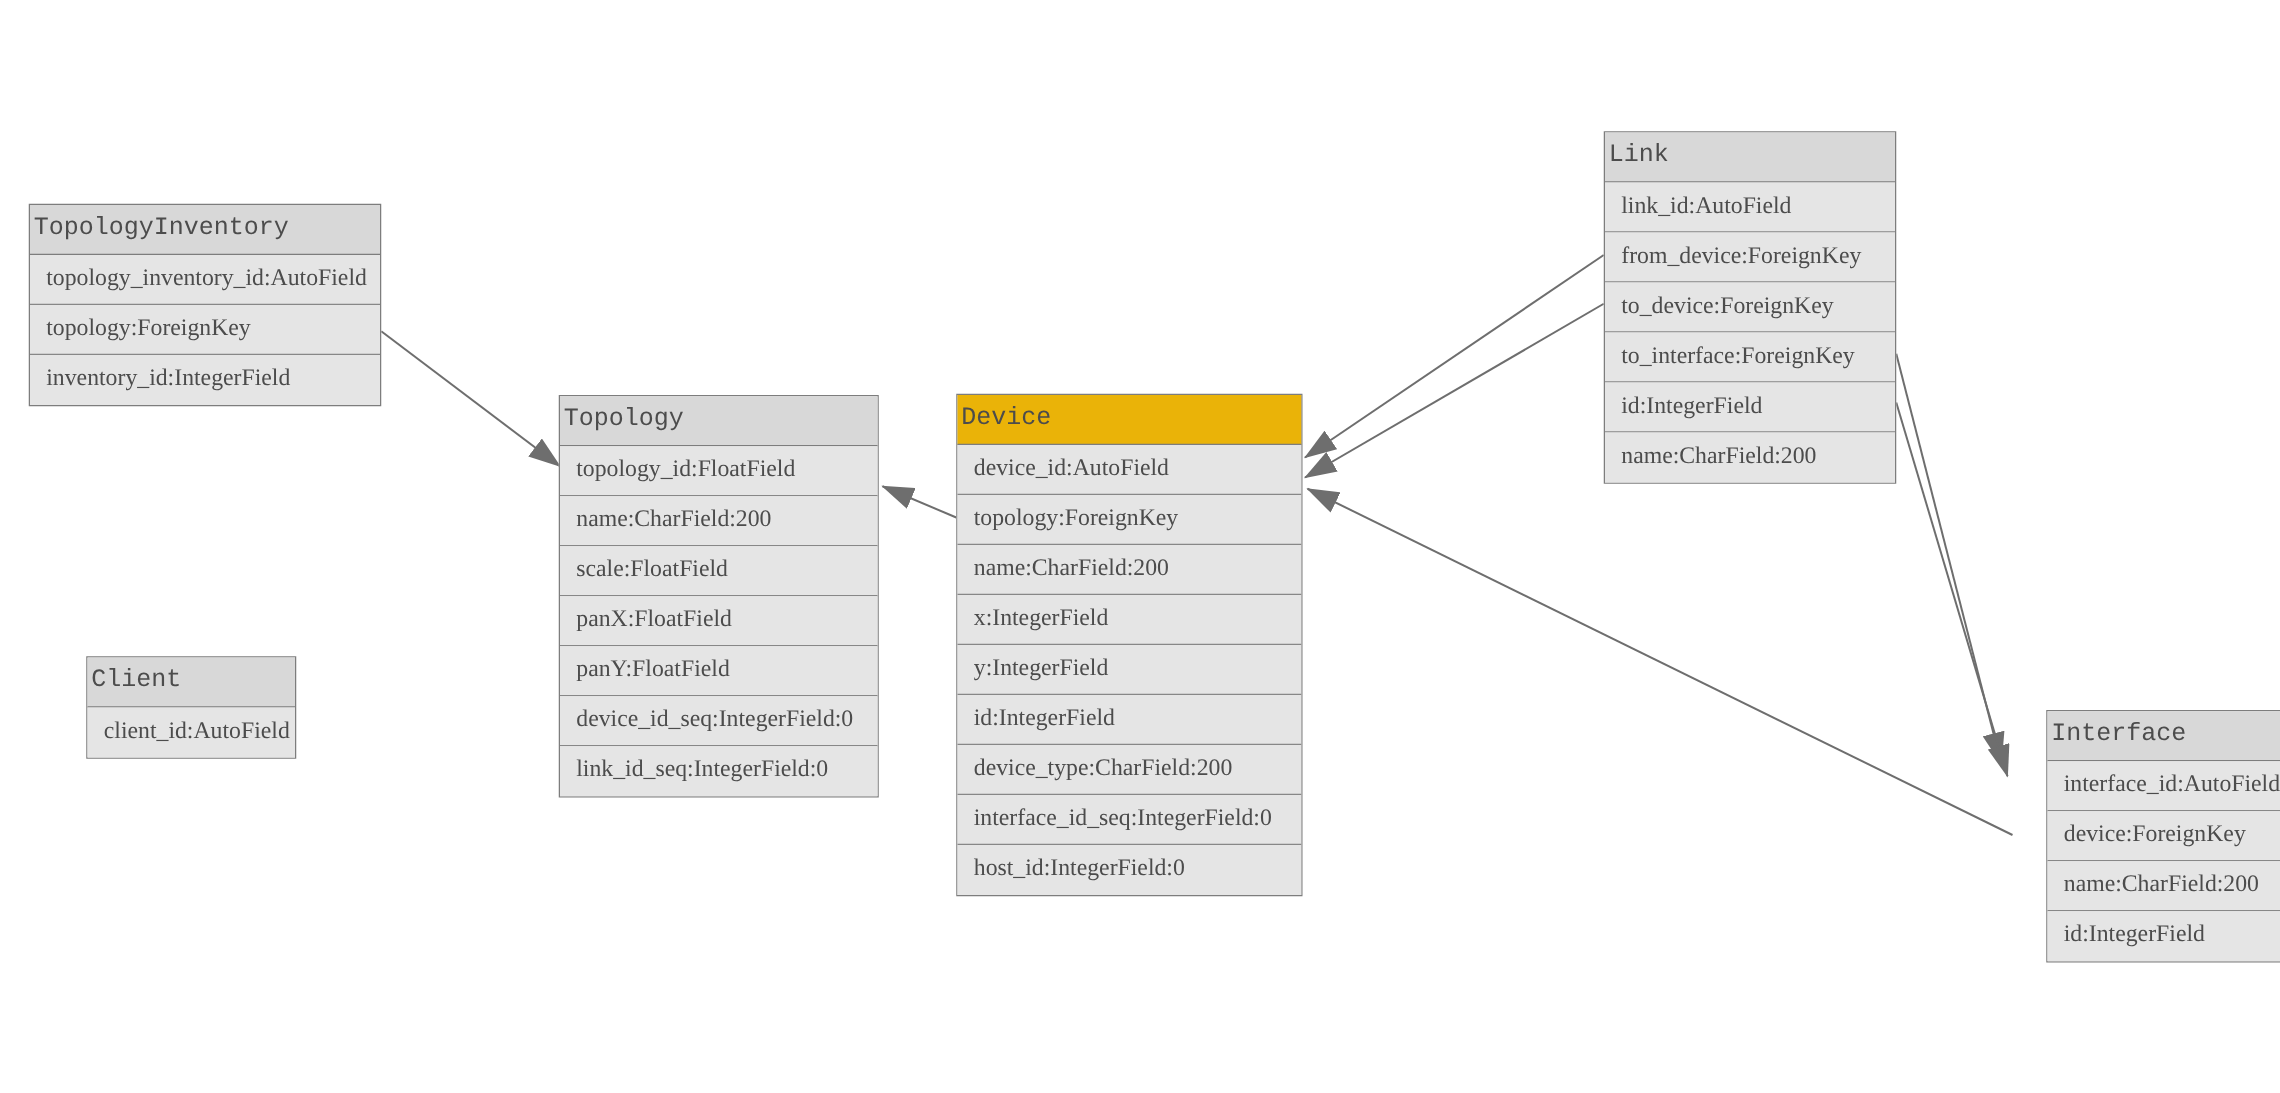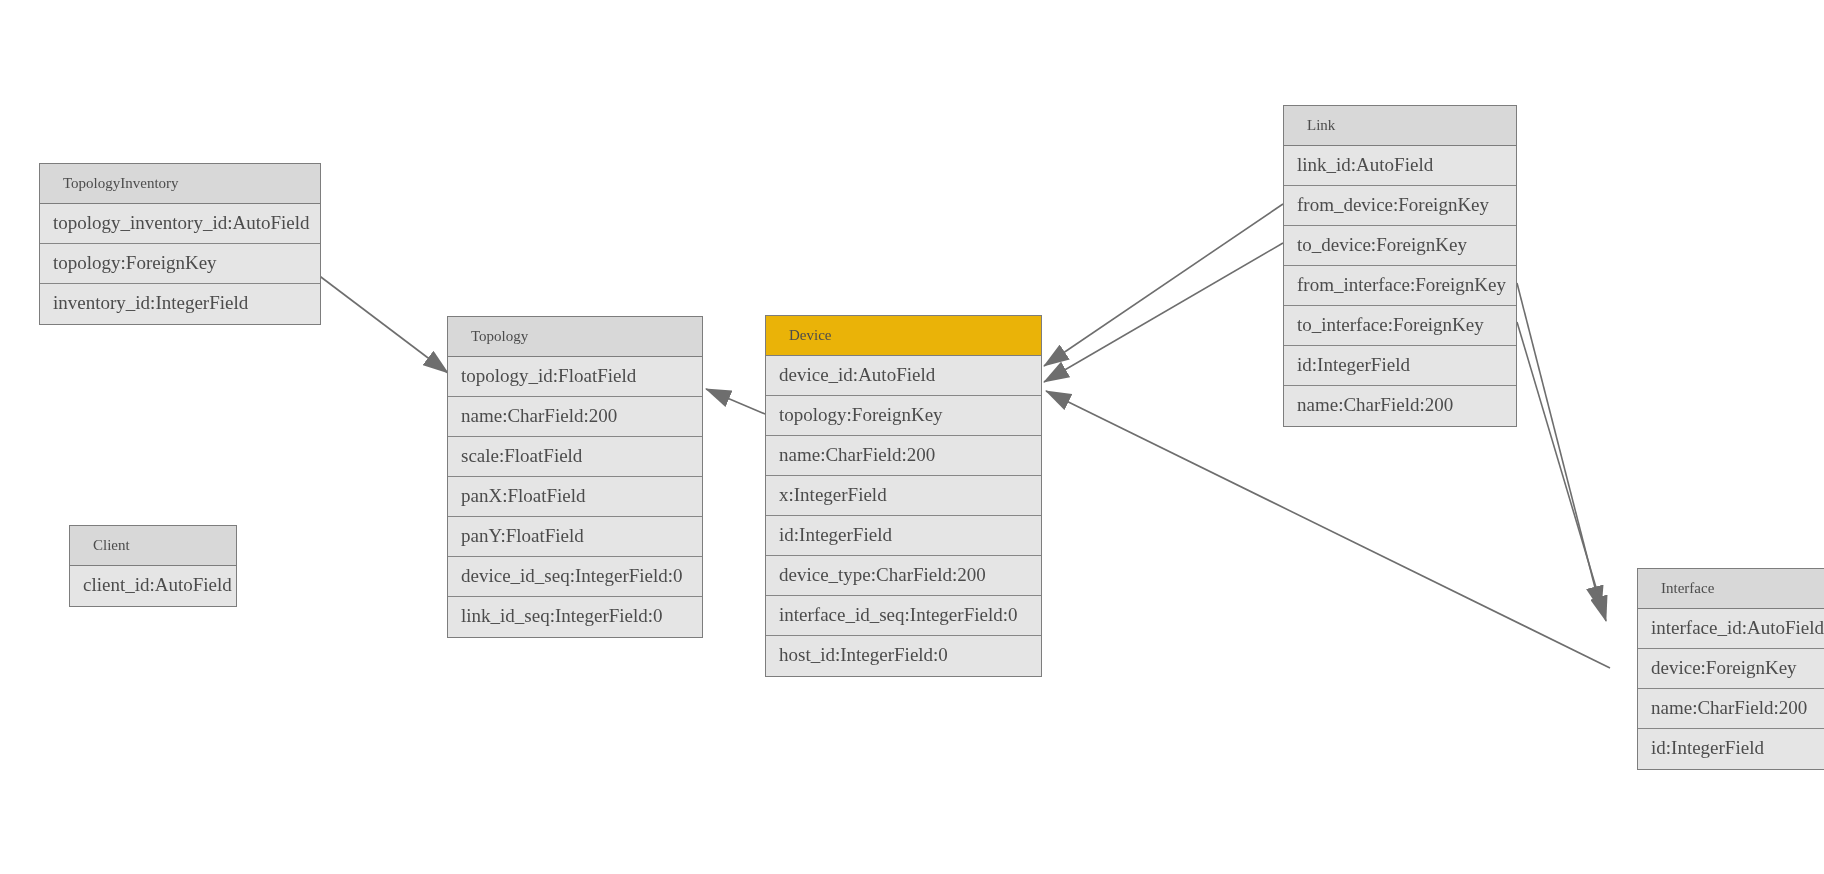--- a/index.html
+++ b/index.html
@@ -31,27 +31,28 @@
   .entity {
     position: absolute;
     box-sizing: border-box;
     border: 1.5px solid #7d7d7d;
     background: #ffffff;
   }
   .entity-header {
     box-sizing: border-box;
     height: 40px;
     line-height: 38px;
-    padding-left: 23px;
+    padding-left: 3px;
     background: #d8d8d8;
     border-bottom: 1.5px solid #7d7d7d;
-    font-size: 15px;
+    font-size: 20px;
     color: #4c4c4c;
     white-space: nowrap;
     overflow: hidden;
+    font-family: Liberation Mono, monospace;
   }
   .entity-row {
     box-sizing: border-box;
     height: 40px;
     line-height: 38px;
     padding-left: 13px;
     font-size: 19px;
     color: #4c4c4c;
     border-bottom: 1.5px solid #878787;
     background: #e5e5e5;
@@ -80,21 +81,21 @@
         <line x1="305" y1="265" x2="448" y2="373" class="edge-line" stroke="#6e6e6e" marker-end="url(#arrowhead)"></line>
         <line x1="765" y1="414" x2="706" y2="389" class="edge-line" stroke="#6e6e6e" marker-end="url(#arrowhead)"></line>
         <line x1="1283" y1="204" x2="1044" y2="366" class="edge-line" stroke="#6e6e6e" marker-end="url(#arrowhead)"></line>
         <line x1="1283" y1="243" x2="1044" y2="382" class="edge-line" stroke="#6e6e6e" marker-end="url(#arrowhead)"></line>
         <line x1="1610" y1="668" x2="1046" y2="391" class="edge-line" stroke="#6e6e6e" marker-end="url(#arrowhead)"></line>
         <line x1="1517" y1="283" x2="1601" y2="611" class="edge-line" stroke="#6e6e6e" marker-end="url(#arrowhead)"></line>
         <line x1="1517" y1="322" x2="1606" y2="621" class="edge-line" stroke="#6e6e6e" marker-end="url(#arrowhead)"></line>
       </g>
   </svg>
   <div id="entity-layer">
-      <div class="entity" style="left: 39px; top: 163px; width: 282px;">
+      <div class="entity" style="left: 23px; top: 163px; width: 282px;">
         <div class="entity-header" style="height: 40px; line-height: 38px; background: rgb(216, 216, 216); color: rgb(76, 76, 76);">TopologyInventory</div>
         <div class="entity-row" style="height: 40px; line-height: 38px; color: rgb(76, 76, 76);">topology_inventory_id:AutoField</div>
         <div class="entity-row" style="height: 40px; line-height: 38px; color: rgb(76, 76, 76);">topology:ForeignKey</div>
         <div class="entity-row" style="height: 40px; line-height: 38px; color: rgb(76, 76, 76);">inventory_id:IntegerField</div>
       </div>
       <div class="entity" style="left: 447px; top: 316px; width: 256px;">
         <div class="entity-header" style="height: 40px; line-height: 38px; background: rgb(216, 216, 216); color: rgb(76, 76, 76);">Topology</div>
         <div class="entity-row" style="height: 40px; line-height: 38px; color: rgb(76, 76, 76);">topology_id:FloatField</div>
         <div class="entity-row" style="height: 40px; line-height: 38px; color: rgb(76, 76, 76);">name:CharField:200</div>
         <div class="entity-row" style="height: 40px; line-height: 38px; color: rgb(76, 76, 76);">scale:FloatField</div>
@@ -106,31 +107,31 @@
       <div class="entity" style="left: 69px; top: 525px; width: 168px;">
         <div class="entity-header" style="height: 40px; line-height: 38px; background: rgb(216, 216, 216); color: rgb(76, 76, 76);">Client</div>
         <div class="entity-row" style="height: 40px; line-height: 38px; color: rgb(76, 76, 76);">client_id:AutoField</div>
       </div>
       <div class="entity" style="left: 765px; top: 315px; width: 277px;">
         <div class="entity-header" style="height: 40px; line-height: 38px; background: #eab308; color: rgb(76, 76, 76);">Device</div>
         <div class="entity-row" style="height: 40px; line-height: 38px; color: rgb(76, 76, 76);">device_id:AutoField</div>
         <div class="entity-row" style="height: 40px; line-height: 38px; color: rgb(76, 76, 76);">topology:ForeignKey</div>
         <div class="entity-row" style="height: 40px; line-height: 38px; color: rgb(76, 76, 76);">name:CharField:200</div>
         <div class="entity-row" style="height: 40px; line-height: 38px; color: rgb(76, 76, 76);">x:IntegerField</div>
+        <div class="entity-row" style="height: 40px; line-height: 38px; color: rgb(76, 76, 76);">y:IntegerField</div>
         <div class="entity-row" style="height: 40px; line-height: 38px; color: rgb(76, 76, 76);">id:IntegerField</div>
         <div class="entity-row" style="height: 40px; line-height: 38px; color: rgb(76, 76, 76);">device_type:CharField:200</div>
         <div class="entity-row" style="height: 40px; line-height: 38px; color: rgb(76, 76, 76);">interface_id_seq:IntegerField:0</div>
         <div class="entity-row" style="height: 40px; line-height: 38px; color: rgb(76, 76, 76);">host_id:IntegerField:0</div>
       </div>
       <div class="entity" style="left: 1283px; top: 105px; width: 234px;">
         <div class="entity-header" style="height: 40px; line-height: 38px; background: rgb(216, 216, 216); color: rgb(76, 76, 76);">Link</div>
         <div class="entity-row" style="height: 40px; line-height: 38px; color: rgb(76, 76, 76);">link_id:AutoField</div>
         <div class="entity-row" style="height: 40px; line-height: 38px; color: rgb(76, 76, 76);">from_device:ForeignKey</div>
         <div class="entity-row" style="height: 40px; line-height: 38px; color: rgb(76, 76, 76);">to_device:ForeignKey</div>
-        <div class="entity-row" style="height: 40px; line-height: 38px; color: rgb(76, 76, 76);">from_interface:ForeignKey</div>
         <div class="entity-row" style="height: 40px; line-height: 38px; color: rgb(76, 76, 76);">to_interface:ForeignKey</div>
         <div class="entity-row" style="height: 40px; line-height: 38px; color: rgb(76, 76, 76);">id:IntegerField</div>
         <div class="entity-row" style="height: 40px; line-height: 38px; color: rgb(76, 76, 76);">name:CharField:200</div>
       </div>
       <div class="entity" style="left: 1610px; top: 568px; width: 195px; margin-left: 27px;">
         <div class="entity-header" style="height: 40px; line-height: 38px; background: rgb(216, 216, 216); color: rgb(76, 76, 76);">Interface</div>
         <div class="entity-row" style="height: 40px; line-height: 38px; color: rgb(76, 76, 76);">interface_id:AutoField</div>
         <div class="entity-row" style="height: 40px; line-height: 38px; color: rgb(76, 76, 76);">device:ForeignKey</div>
         <div class="entity-row" style="height: 40px; line-height: 38px; color: rgb(76, 76, 76);">name:CharField:200</div>
         <div class="entity-row" style="height: 40px; line-height: 38px; color: rgb(76, 76, 76);">id:IntegerField</div>

